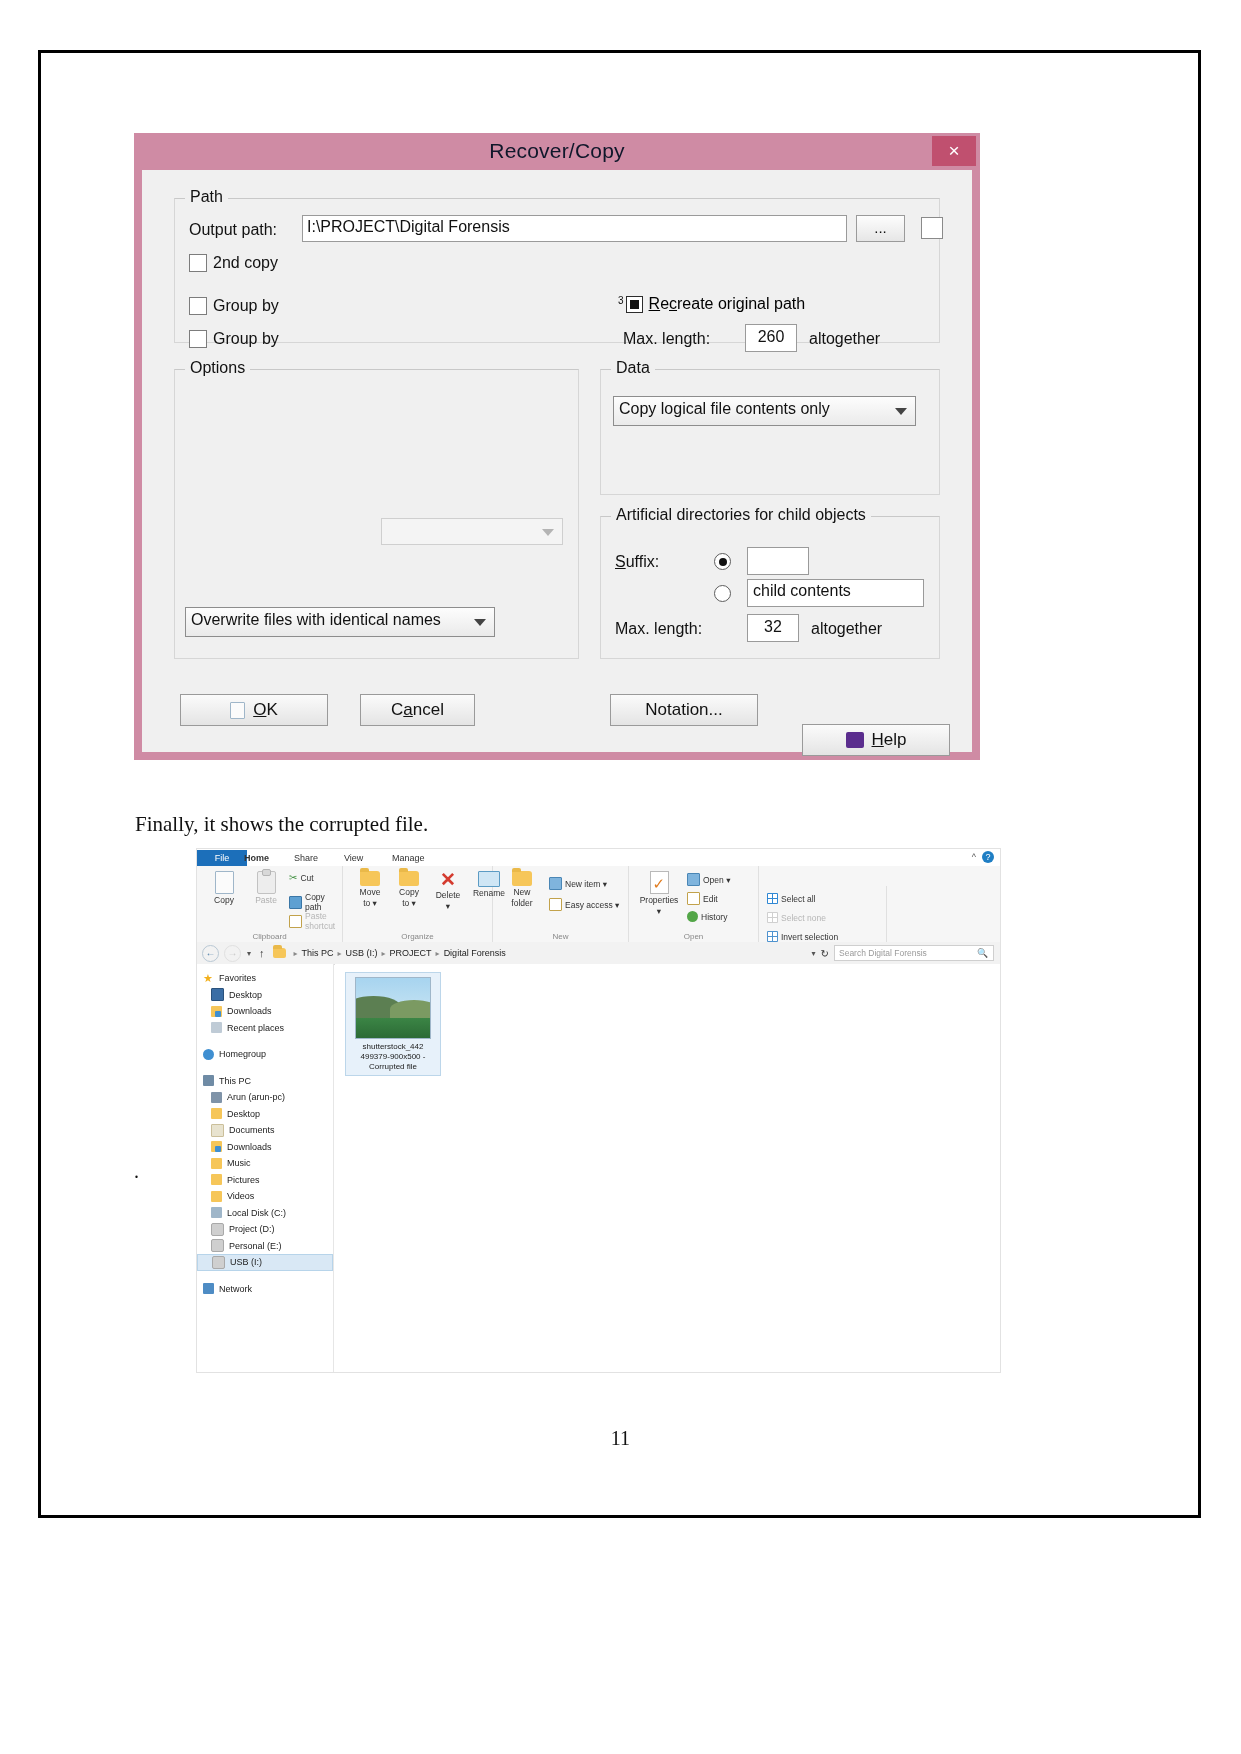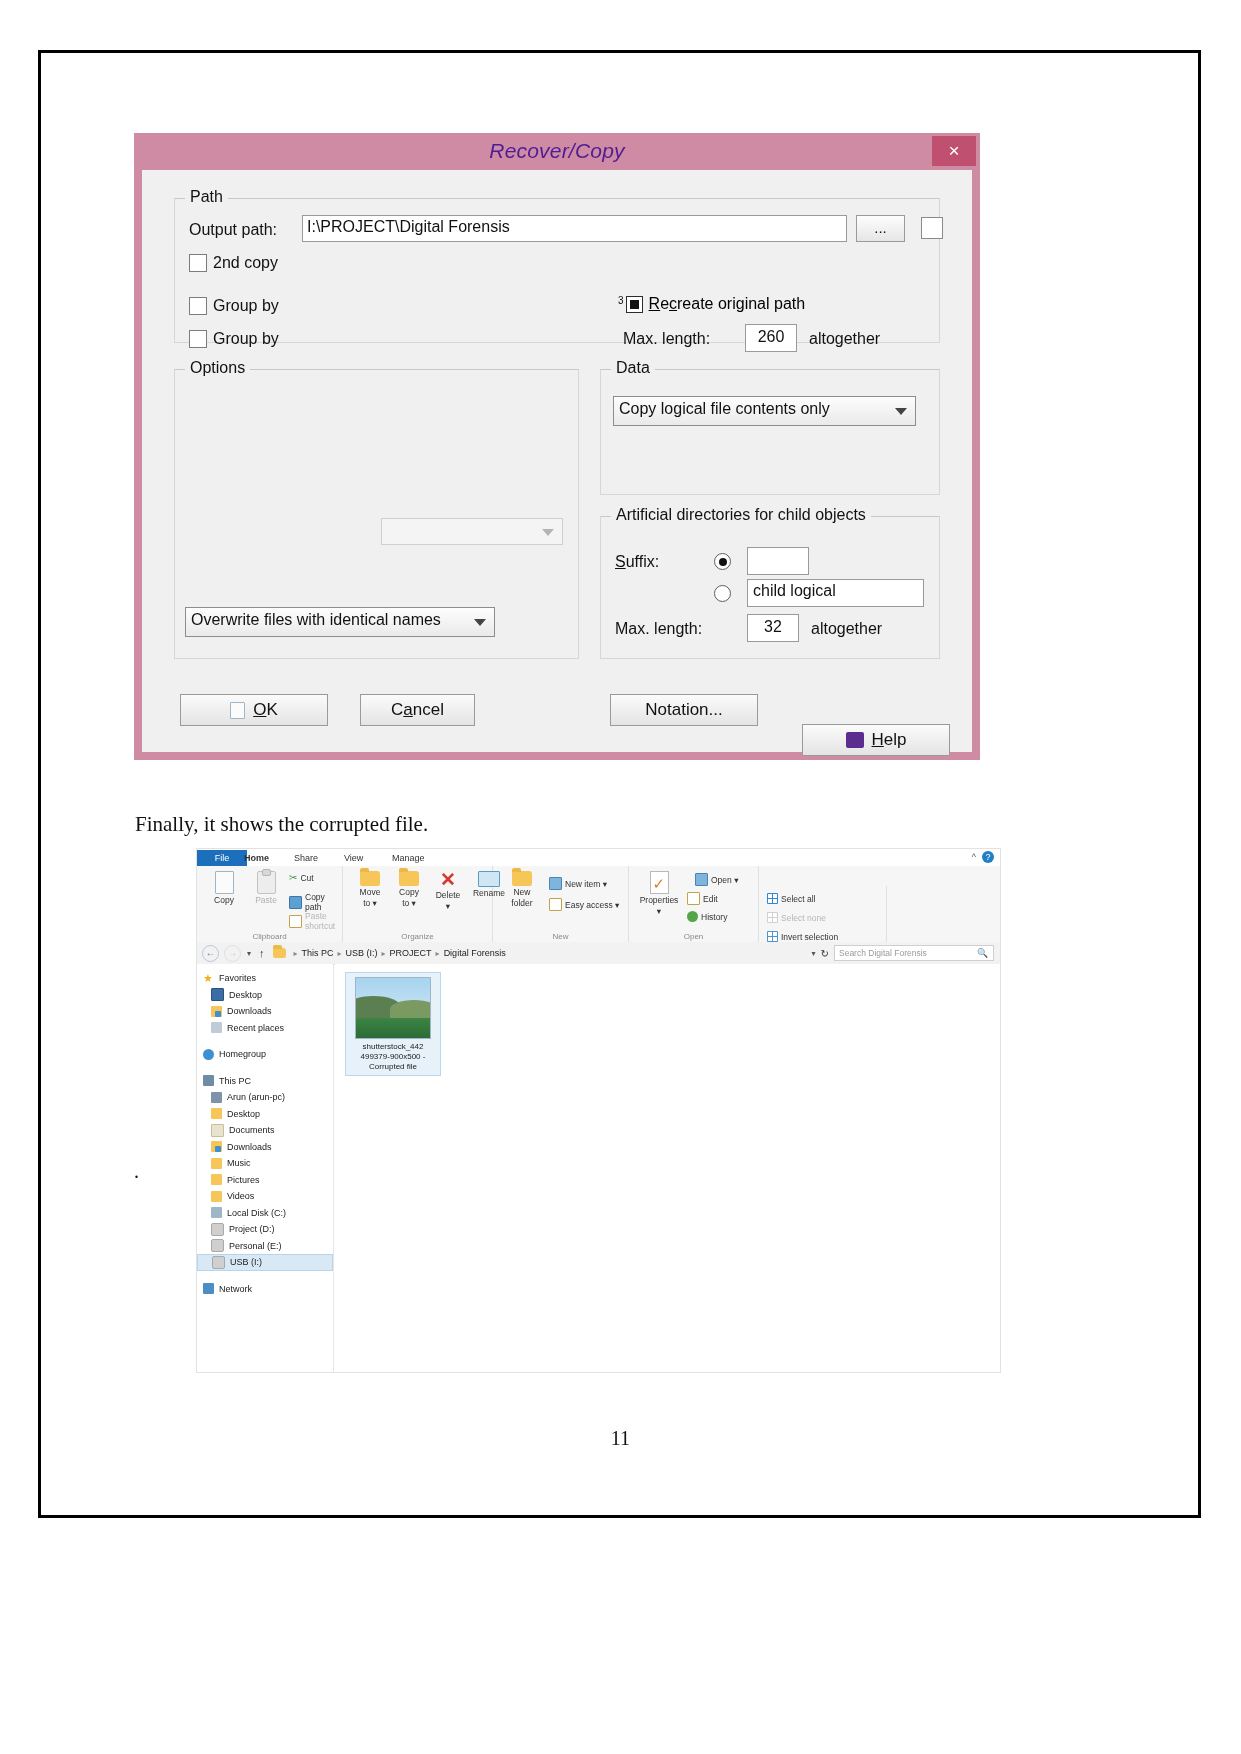--- a/index.html
+++ b/index.html
@@ -36,23 +36,22 @@
   #dlg-titlebar {
     position: relative;
     height: 37px;
     background: #cf8ba4;
   }
   #dlg-title {
     position: absolute;
     left: 0; right: 0; top: 6px;
     text-align: center;
     font-size: 21px;
-    color: #4c1d95;
+    color: #0f172a;
     letter-spacing: .2px;
-    font-style: italic;
   }
   #dlg-close {
     position: absolute;
     right: 4px; top: 3px;
     width: 44px; height: 30px;
     background: #c0506f;
     color: #fff;
     font-size: 19px;
     line-height: 30px;
     text-align: center;
@@ -579,21 +578,21 @@
     </div>
 
     <div class="gbox" id="grp-artificial">
       <div class="gbox-title">Artificial directories for child objects</div>
 
       <div class="lbl" id="suffix-label"><span class="u">S</span>uffix:</div>
       <span class="radio on" id="suffix-radio"></span>
       <div id="suffix-input"></div>
 
       <span class="radio" id="child-radio"></span>
-      <div id="child-input">child logical</div>
+      <div id="child-input">child contents</div>
 
       <div class="lbl" id="maxlen2-label">Max. length:</div>
       <div id="maxlen2-input">32</div>
       <div class="lbl" id="maxlen2-suffix">altogether</div>
     </div>
 
     <div class="dlgbtn" id="btn-ok">
       <span class="btn-ico ic ic-page sec" style="width:13px;height:15px;"></span>
       <span><span class="u">O</span>K</span>
     </div>
@@ -690,21 +689,21 @@
       </div>
       <div class="rgroup-label">New</div>
     </div>
 
     <div class="rgroup" style="left:432px;width:130px;">
       <div class="bigbtn" style="left:6px;width:48px;">
         <span class="ic ic-prop"></span>
         <span class="cap">Properties</span>
         <span class="cap">▾</span>
       </div>
-      <div class="smallbtn" style="left:66px;top:7px;">
+      <div class="smallbtn" style="left:58px;top:7px;">
         <span class="ic ic-mini mini-blue"></span>
         <span><span>Open</span> ▾</span>
       </div>
       <div class="smallbtn" style="left:58px;top:26px;">
         <span class="ic ic-mini mini-doc"></span>
         <span>Edit</span>
       </div>
       <div class="smallbtn" style="left:58px;top:45px;">
         <span class="ic ic-mini mini-globe"></span>
         <span>History</span>

